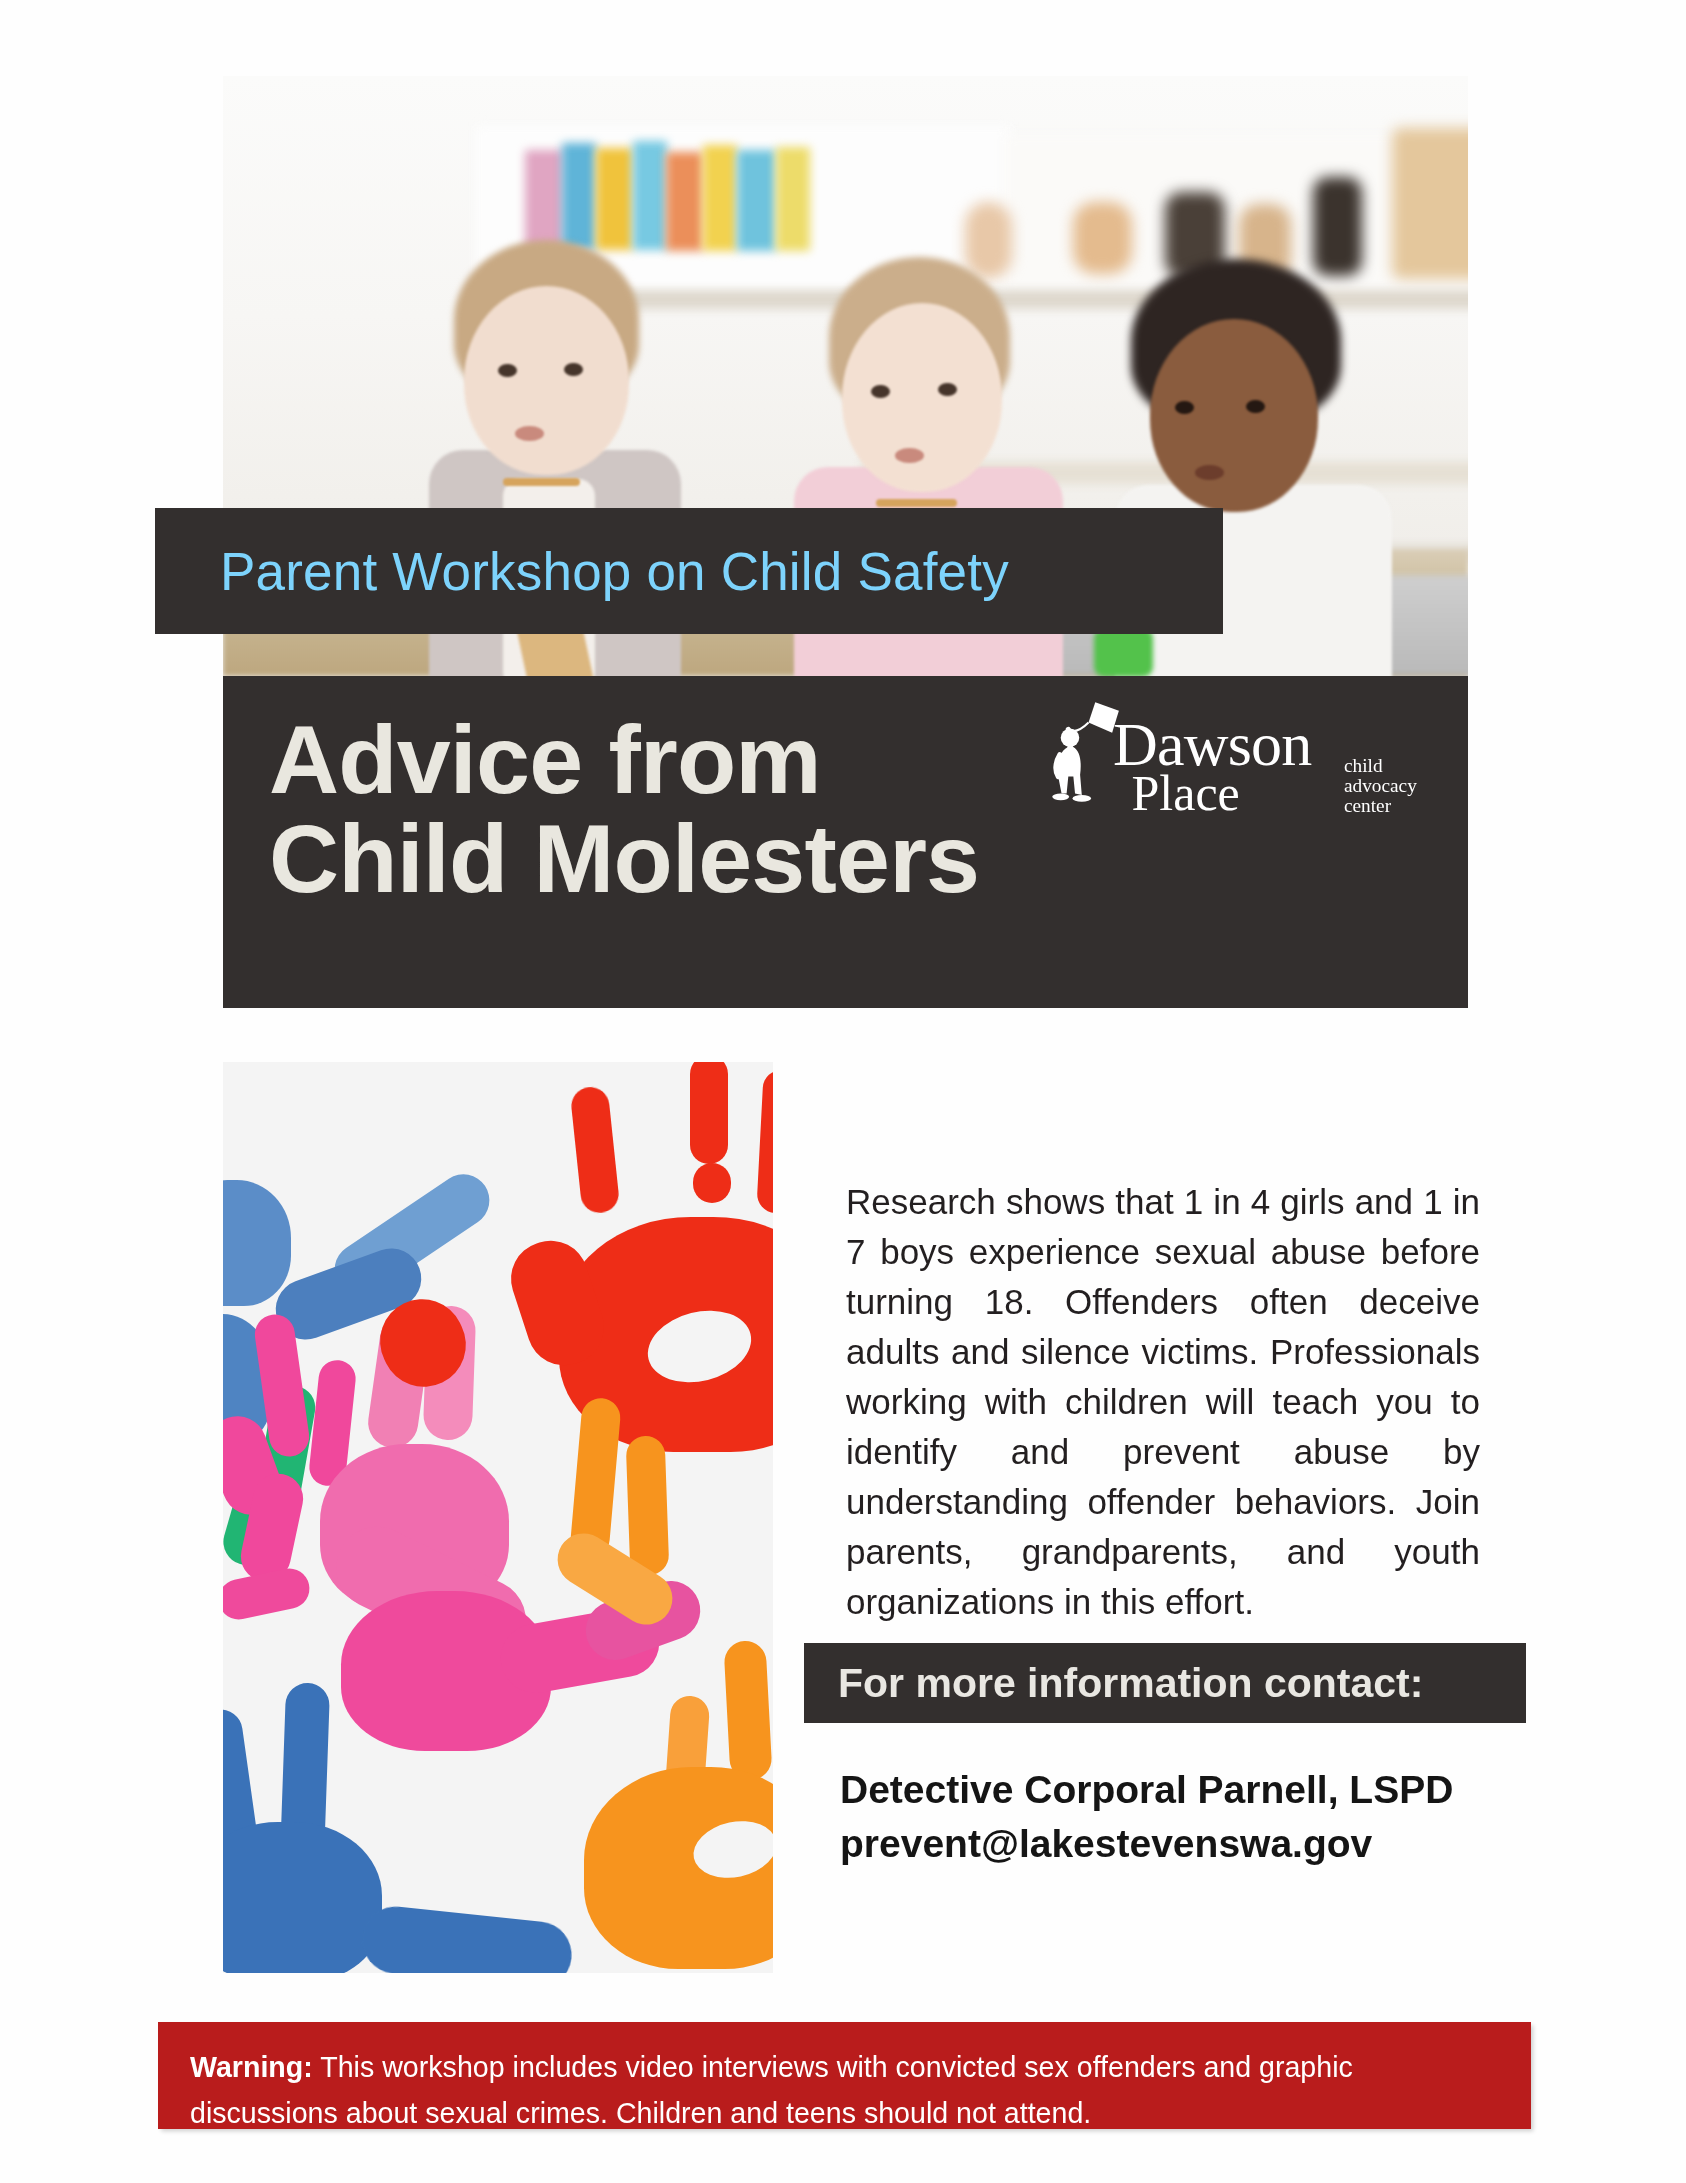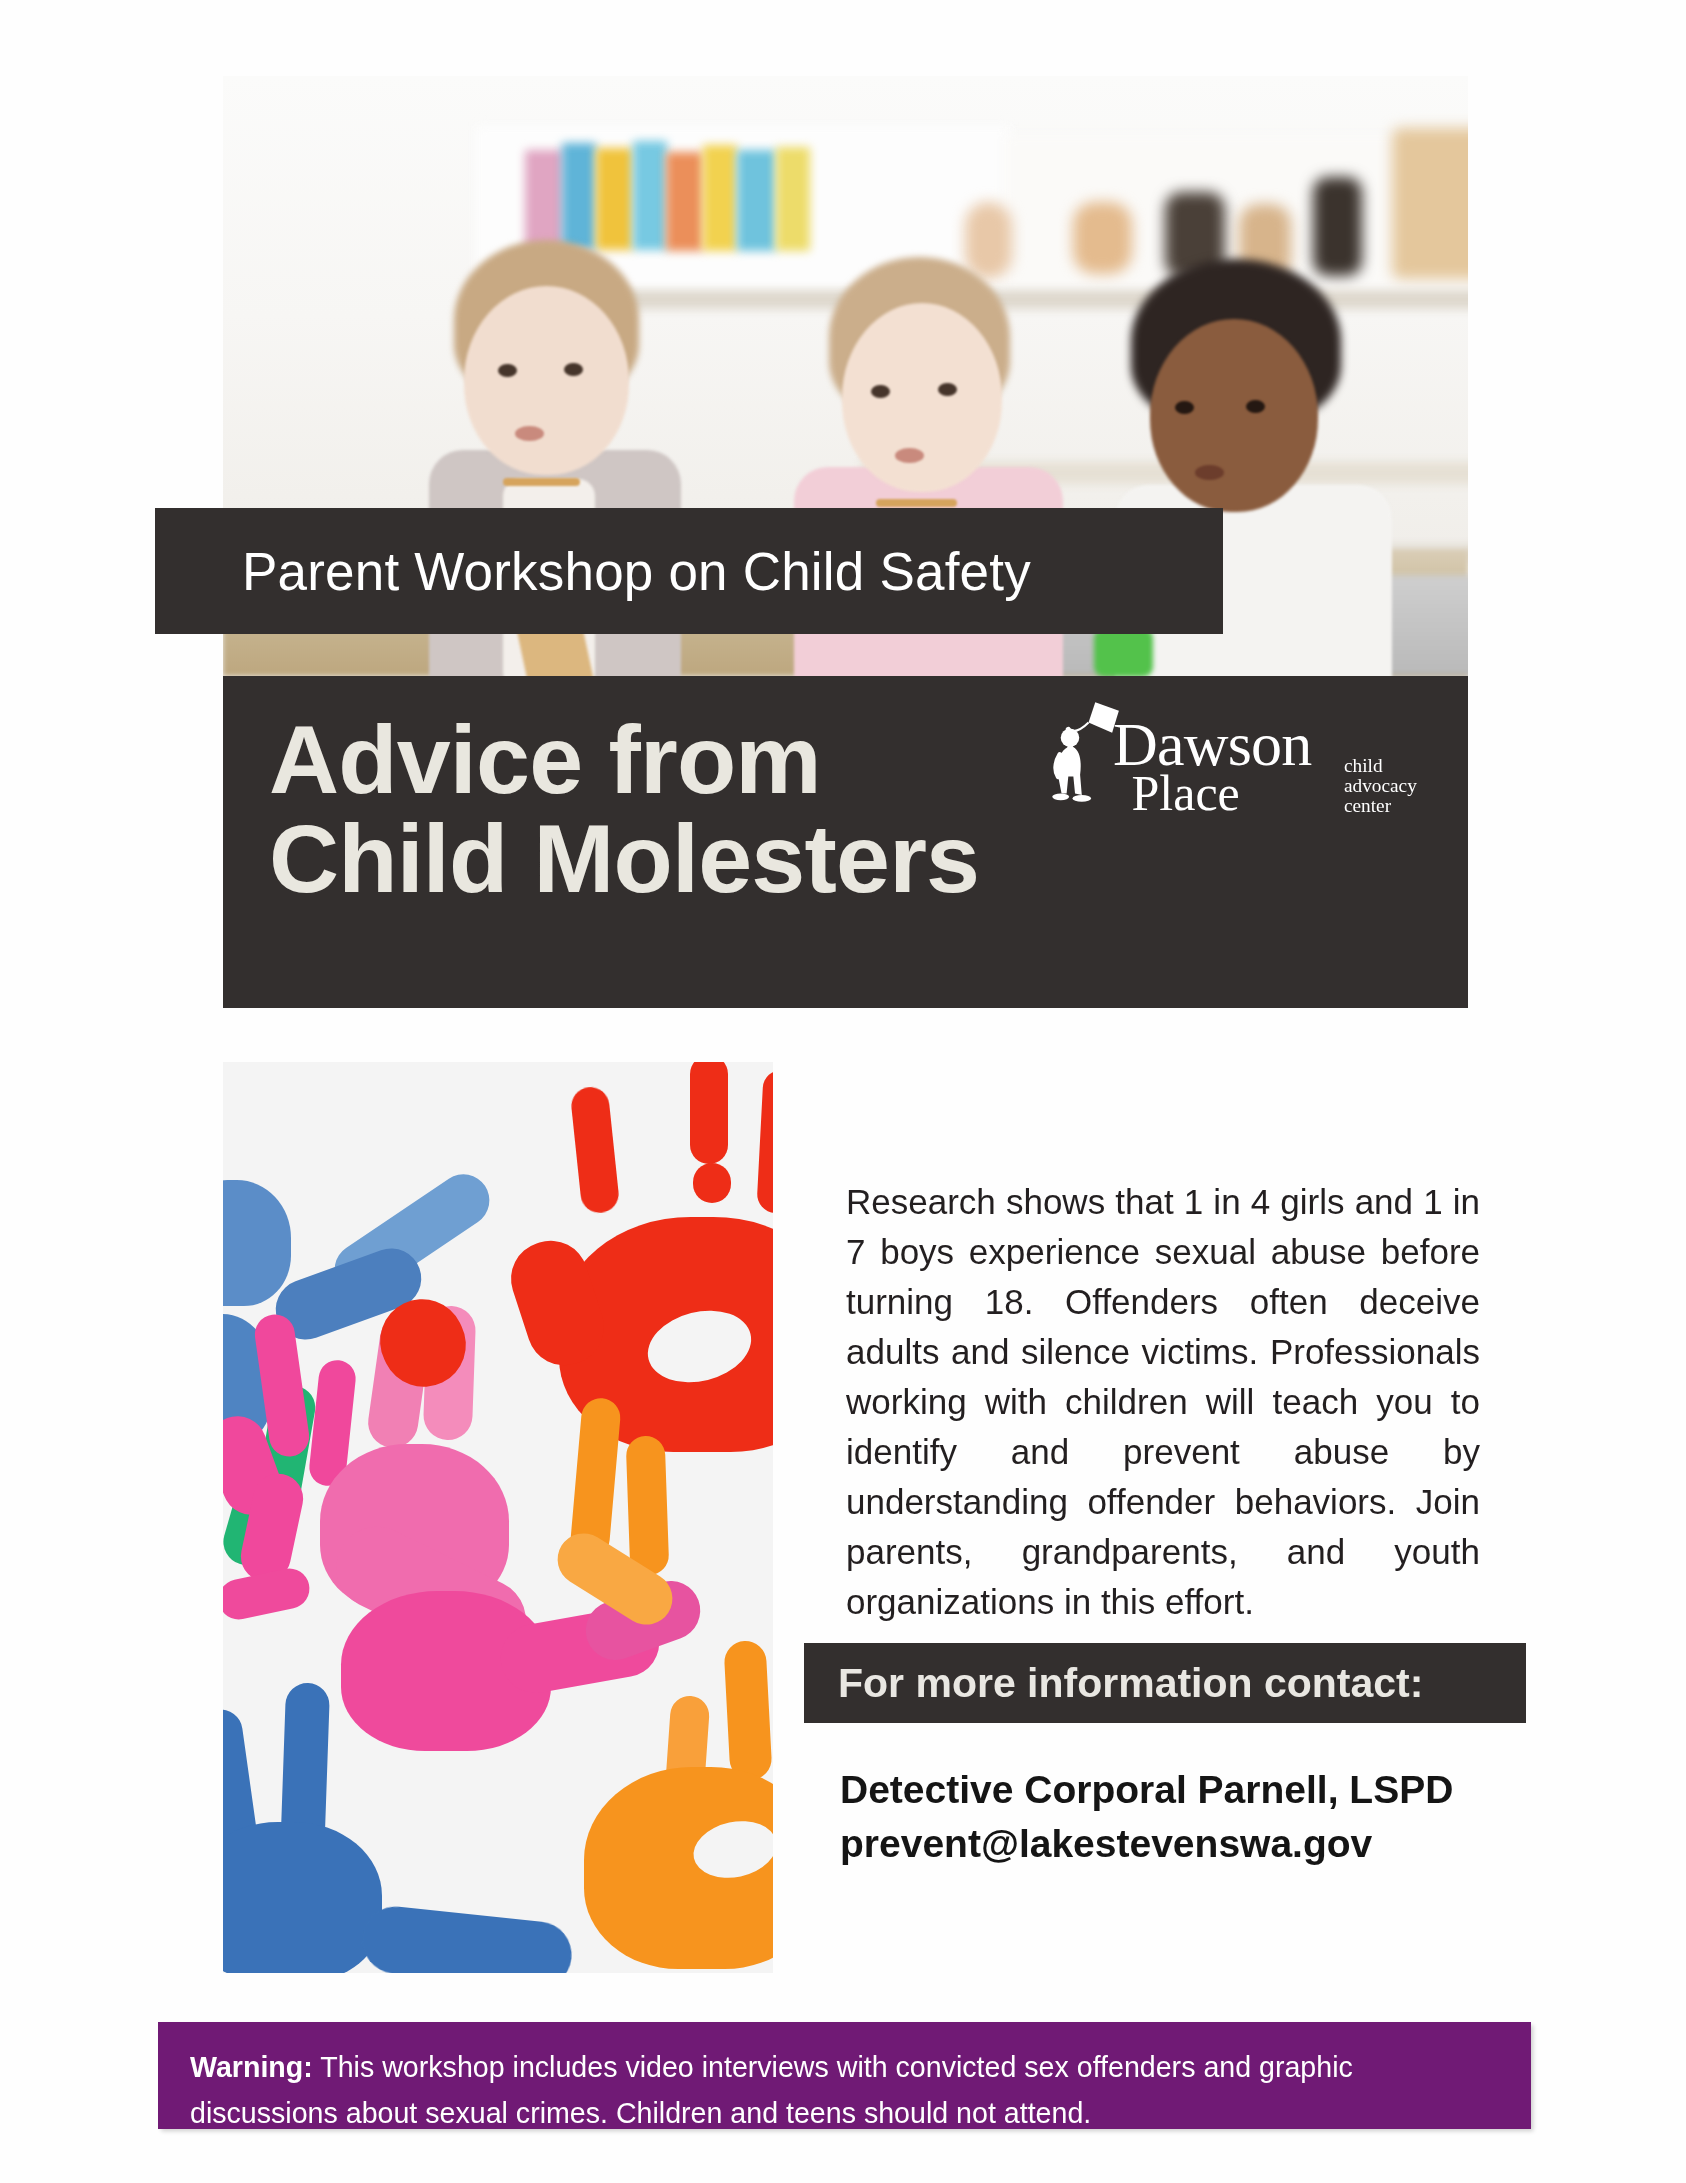--- a/index.html
+++ b/index.html
@@ -40,21 +40,21 @@
   .kid .eye{position:absolute;width:18.5px;height:13.4px;border-radius:50%;background:#46352b;filter:blur(1px);}
   .kid .mouth{position:absolute;width:28.6px;height:15px;border-radius:50%;background:#c98a7d;filter:blur(1.3px);}
   .kid .necklace{position:absolute;height:7.6px;border-radius:5px;background:#d6a45d;filter:blur(0.8px);}
 
   
   #subtitle-bar{
     position:absolute;left:155px;top:508px;width:1068px;height:126px;
     background:#332f2e;display:flex;align-items:center;
   }
   #subtitle-bar .txt{
-    color:#ffffff;font-size:53px;letter-spacing:0.2px;padding-left:87px;
+    color:#7dd3fc;font-size:53px;letter-spacing:0.2px;padding-left:65px;
     font-family:"Liberation Sans", sans-serif;font-weight:400;
   }
 
   
   #title-block{
     position:absolute;left:223px;top:676px;width:1245px;height:332px;
     background:#332f2e;
   }
   #title-lines{position:absolute;left:46px;top:34px;width:831px;}
   #title-lines .tl{
@@ -101,21 +101,21 @@
   }
   #contact-lines{
     position:absolute;left:840px;top:1763px;width:689px;
     font-size:39px;line-height:54px;font-weight:700;color:#151515;
     font-family:"Liberation Sans", sans-serif;
   }
 
   
   #warning-bar{
     position:absolute;left:158px;top:2022px;width:1373px;height:107px;
-    background:#701a75;box-shadow:2.5px 2.5px 4.2px rgba(0,0,0,.18);
+    background:#b91c1c;box-shadow:2.5px 2.5px 4.2px rgba(0,0,0,.18);
   }
   #warning-bar .wtxt{
     position:absolute;left:32px;top:22px;width:1310px;
     color:#ffffff;font-size:28.6px;line-height:46px;
     font-family:"Liberation Sans", sans-serif;font-weight:400;
   }
   #warning-bar .wtxt b{font-weight:700;}
 </style>
 </head>
 <body>

